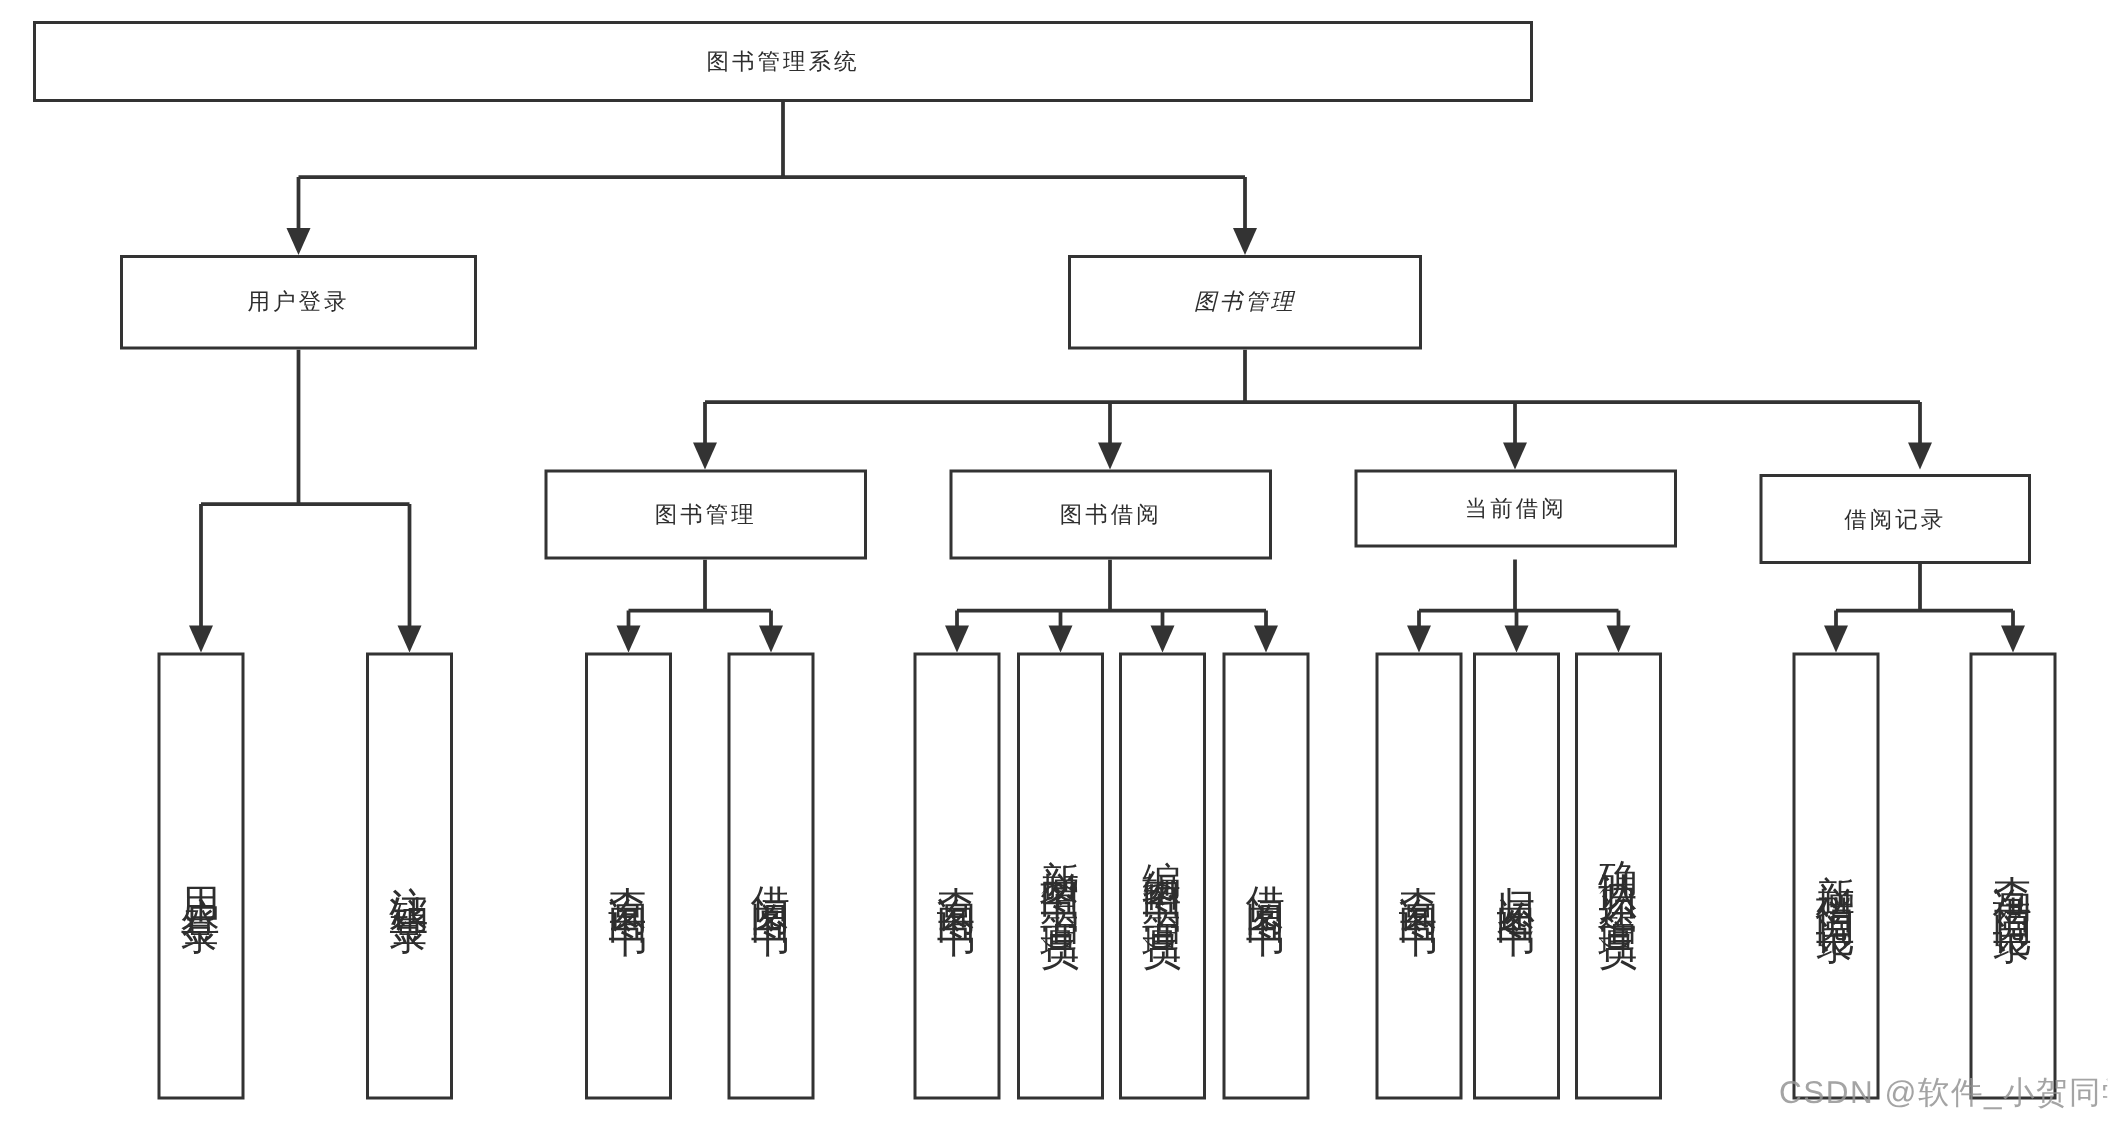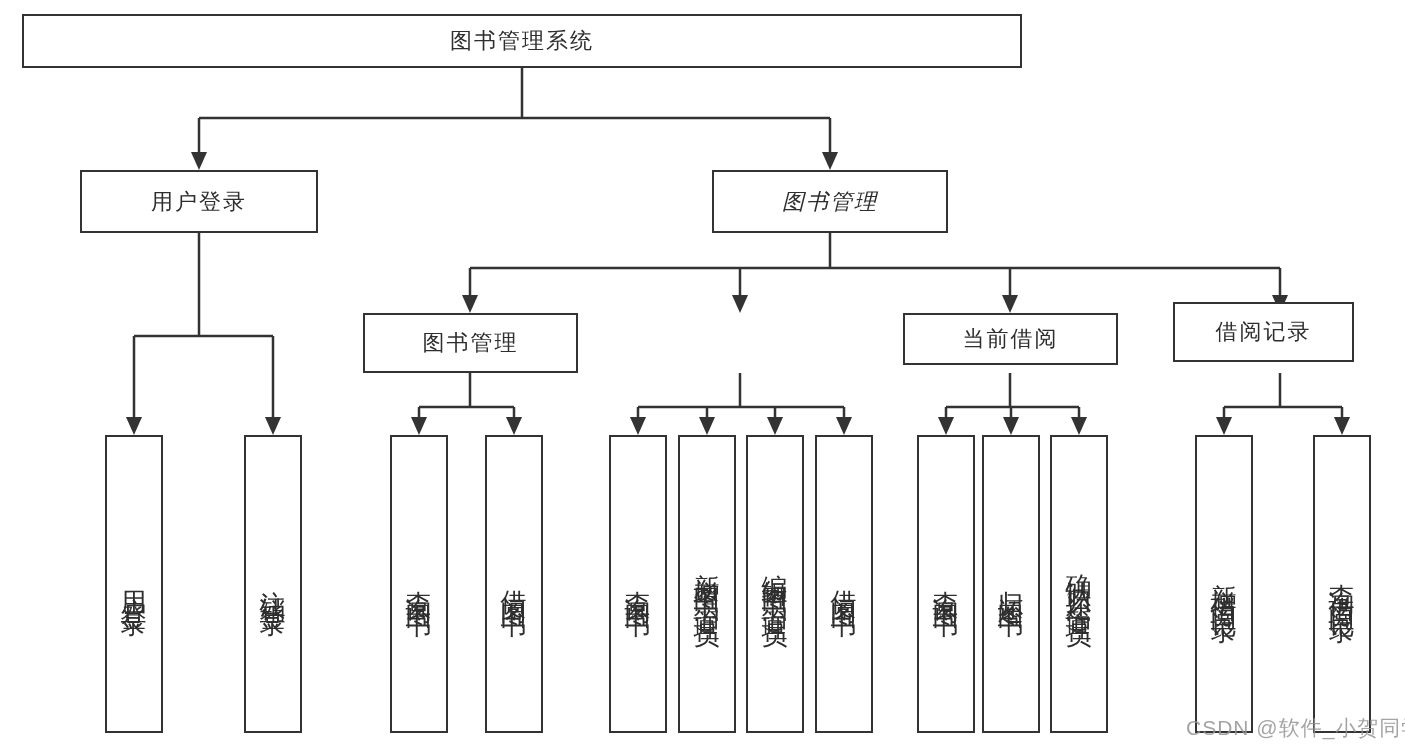--- a/index.html
+++ b/index.html
@@ -6,33 +6,33 @@
   #stage{
     position:relative;width:1405px;height:747px;background:#ffffff;
     font-family:"Liberation Sans",sans-serif;overflow:hidden;
   }
   #wires{position:absolute;left:0;top:0;width:1405px;height:747px;}
   .node{
     position:absolute;background:#ffffff;border:2px solid #333333;
     box-sizing:border-box;display:flex;align-items:center;justify-content:center;
     color:#2e2e2e;
   }
-  .hbox{font-size:22px;letter-spacing:2px;white-space:nowrap;}
+  .hbox{font-size:15px;letter-spacing:2px;white-space:nowrap;}
   .root{border-width:2px;}
   .leaf{
     writing-mode:vertical-rl;text-orientation:mixed;
     font-size:26px;letter-spacing:7px;line-height:1;
   }
   #n-root {left:22px;  top:14px;  width:1000px;height:54px;}
   #n-l2-0 {left:80px;  top:170px; width:238px; height:63px;}
   #n-l2-1 {left:712px; top:170px; width:236px; height:63px;font-style:italic;}
   #n-l3-0 {left:363px; top:313px; width:215px; height:60px;}
   #n-l3-1 {left:633px; top:313px; width:215px; height:60px;}
   #n-l3-2 {left:903px; top:313px; width:215px; height:52px;}
-  #n-l3-3 {left:1173px;top:302px; width:181px; height:60px;}
+  #n-l3-3 {left:1173px;top:316px; width:181px; height:60px;}
   .leaf{top:435px;height:298px;width:58px;}
   #n-g1-0{left:105px;} #n-g1-1{left:244px;}
   #n-g2-0{left:390px;} #n-g2-1{left:485px;}
   #n-g3-0{left:609px;} #n-g3-1{left:678px;} #n-g3-2{left:746px;} #n-g3-3{left:815px;}
   #n-g4-0{left:917px;} #n-g4-1{left:982px;} #n-g4-2{left:1050px;}
   #n-g5-0{left:1195px;}#n-g5-1{left:1313px;}
   #watermark{
     position:absolute;left:1186px;top:714px;font-size:21px;
     color:rgba(148,148,148,0.85);letter-spacing:1px;white-space:nowrap;
   }
@@ -105,20 +105,21 @@
       <polygon points="1334,417 1350,417 1342,435"></polygon>
     </g>
   </svg>
 
   <div class="node hbox root" id="n-root">图书管理系统</div>
 
   <div class="node hbox" id="n-l2-0">用户登录</div>
   <div class="node hbox" id="n-l2-1">图书管理</div>
 
   <div class="node hbox" id="n-l3-0">图书管理</div>
+  <div class="node hbox" id="n-l3-1">图书借阅</div>
   <div class="node hbox" id="n-l3-2">当前借阅</div>
   <div class="node hbox" id="n-l3-3">借阅记录</div>
 
   <div class="node leaf" id="n-g1-0">用户登录</div>
   <div class="node leaf" id="n-g1-1">注销登录</div>
 
   <div class="node leaf" id="n-g2-0">查询图书</div>
   <div class="node leaf" id="n-g2-1">借阅图书</div>
 
   <div class="node leaf" id="n-g3-0">查询图书</div>

